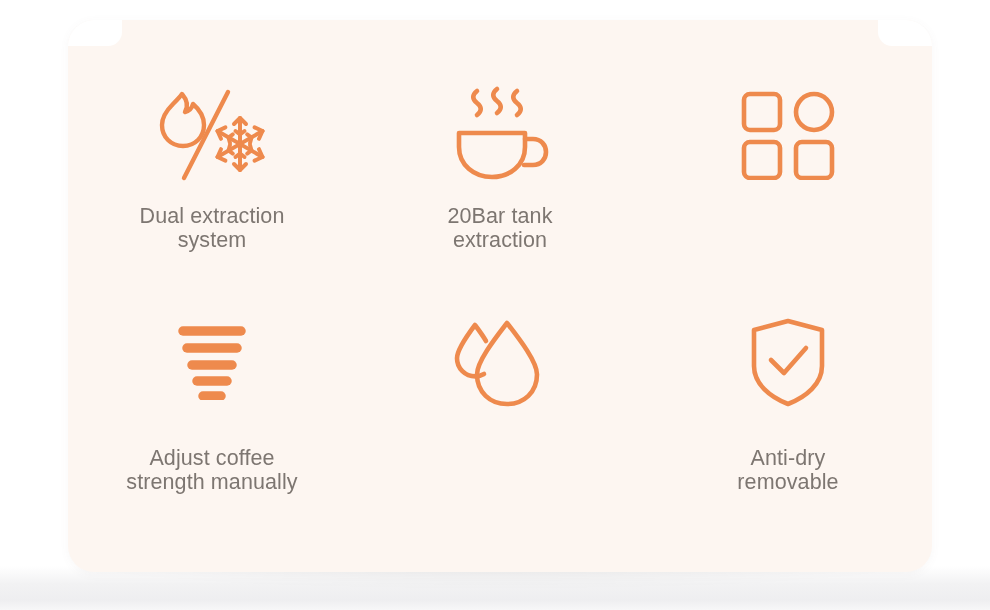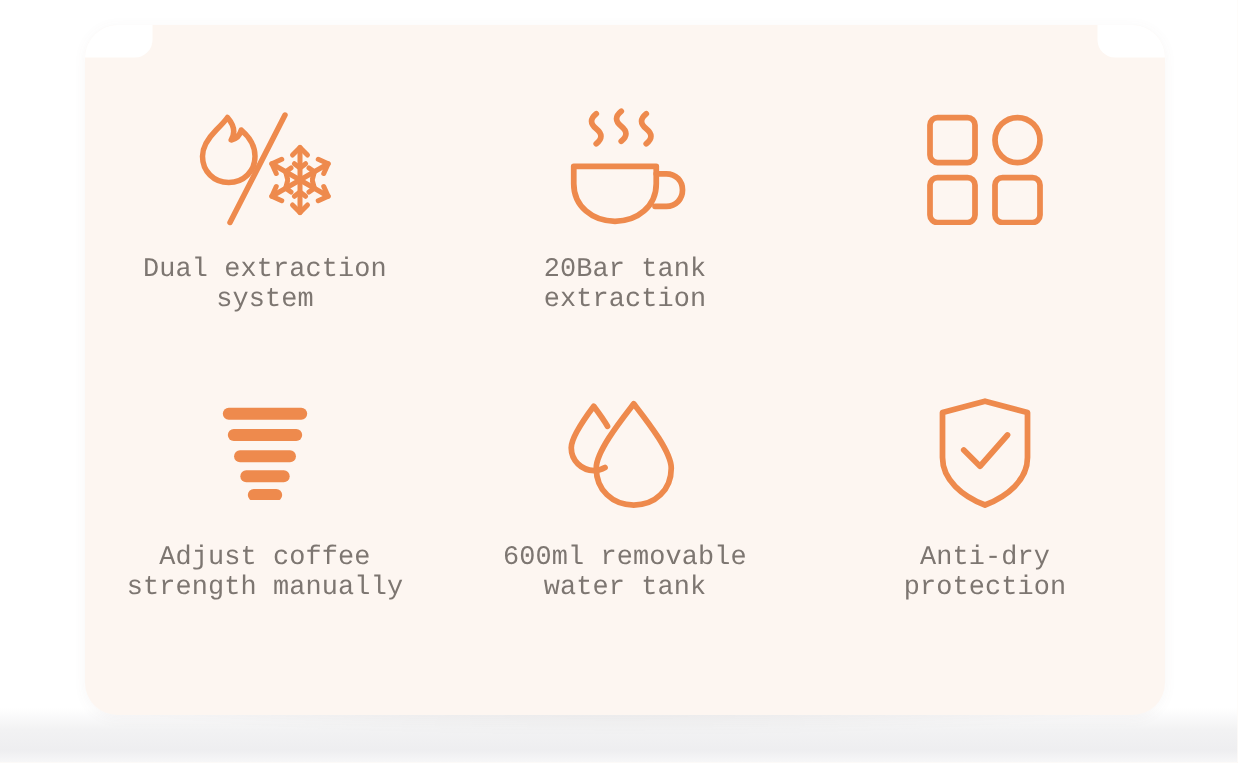--- a/index.html
+++ b/index.html
@@ -91,23 +91,23 @@
   .icon-wrap svg { display: block; }
 
   .feature-label {
     margin-top: 14px;
     text-align: center;
     color: #7d7671;
     font-size: 21.5px;
     line-height: 1.12;
     letter-spacing: 0.1px;
     white-space: pre-line;
-    font-family: Liberation Mono, monospace;
-  }
-  .feature-row-2 .feature-label { margin-top: 16px; }
+    font-family: Liberation Sans, sans-serif;
+  }
+  .feature-row-2 .feature-label { margin-top: 28px; }
 </style>
 </head>
 <body>
 
 <div class="page-backdrop"></div>
 <div class="backdrop-shadow"></div>
 
 <div class="feature-card">
 
   <div class="notch left"></div>
@@ -196,29 +196,27 @@
 
     <div class="feature feature-row-2">
       <div class="icon-wrap">
         <svg width="100" height="90" viewBox="0 0 100 90" fill="none" stroke="#EE8A4D" stroke-width="4.6" stroke-linecap="round" stroke-linejoin="round">
 
           <path d="M34 57c-2.5 1.5-5.5 2.4-8.8 2.4C15.2 59.4 7 51.4 7 41.2 7 33 19 16 25 8c3 4 7.5 10 11 16"></path>
 
           <path d="M57 6c10 13 30 38 30 51.5C87 75 74 87 57 87S27 75 27 57.5C27 44 47 19 57 6z"></path>
         </svg>
       </div>
-      <div class="feature-label">600ml removable
-water tank</div>
     </div>
 
     <div class="feature feature-row-2">
       <div class="icon-wrap">
         <svg width="84" height="90" viewBox="0 0 84 90" fill="none" stroke="#EE8A4D" stroke-width="4.6" stroke-linecap="round" stroke-linejoin="round">
           <path d="M42 4 8 13v36c0 18 16 31 34 38 18-7 34-20 34-38V13L42 4z"></path>
           <path d="M25 43 L38 56 L60 31"></path>
         </svg>
       </div>
       <div class="feature-label">Anti-dry
-protection</div>
+removable</div>
     </div>
 
   </div>
 </div>
 
 </body></html>

